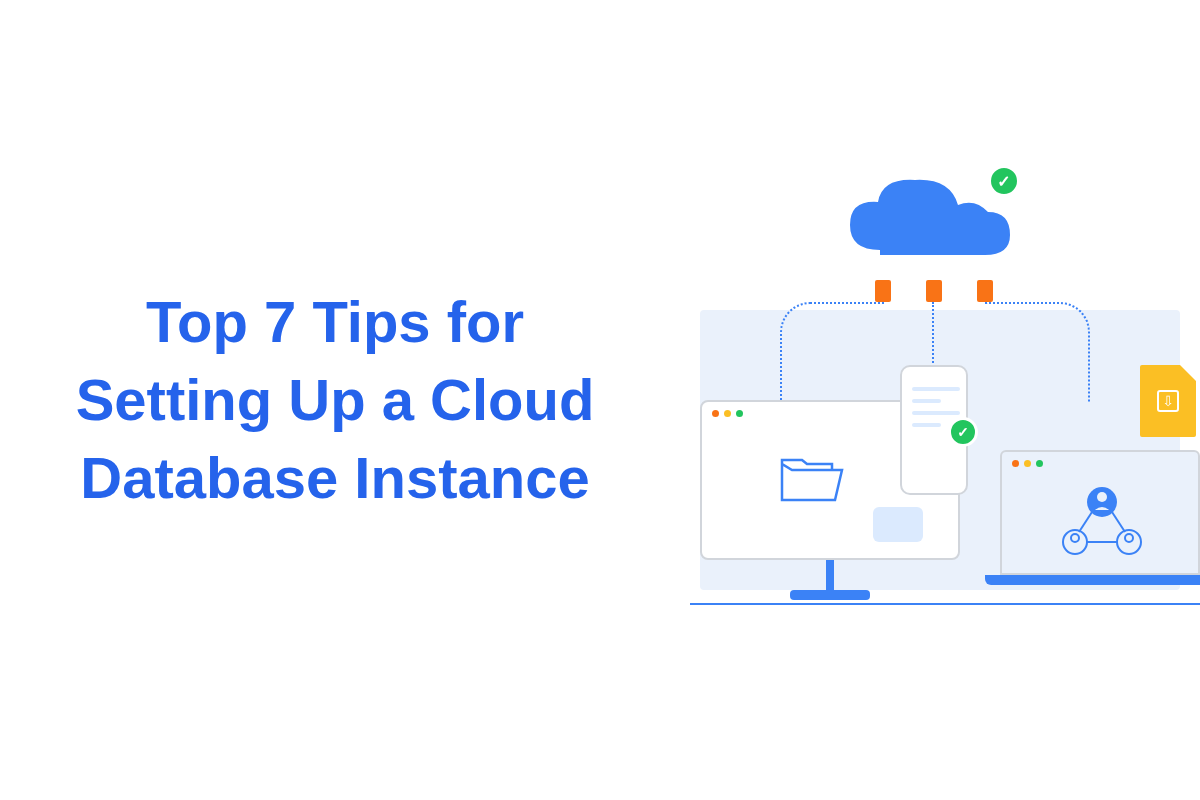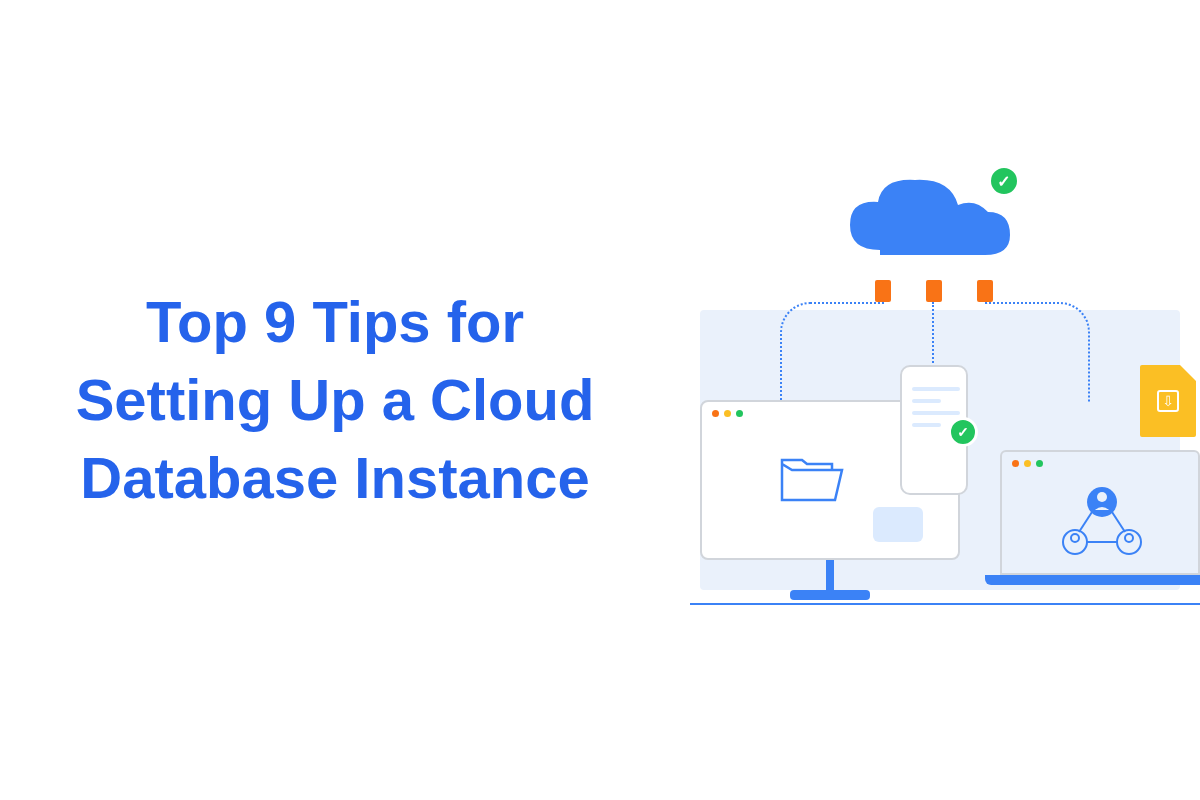--- a/index.html
+++ b/index.html
@@ -291,21 +291,21 @@
       height: 4px;
       background: #dbeafe;
       border-radius: 2px;
     }
     .phone-line.short { width: 60%; }
   </style>
 </head>
 <body>
 
 <div class="container">
-  <h1 class="heading">Top 9 Tips for Setting Up a Cloud Database Instance</h1>
+  <h1 class="heading">Top 7 Tips for Setting Up a Cloud Database Instance</h1>
 
   <div class="illustration">
     <div class="bg-box"></div>
 
     <div class="cloud">
       <svg viewBox="0 0 200 110" width="200" height="110">
         <path class="cloud-shape" d="M 50 80 Q 20 80 20 55 Q 20 30 48 32 Q 52 8 85 10 Q 120 8 128 35 Q 145 28 158 42 Q 180 42 180 65 Q 180 85 155 85 L 50 85 Z"></path>
       </svg>
       <div class="cloud-check"></div>
     </div>

